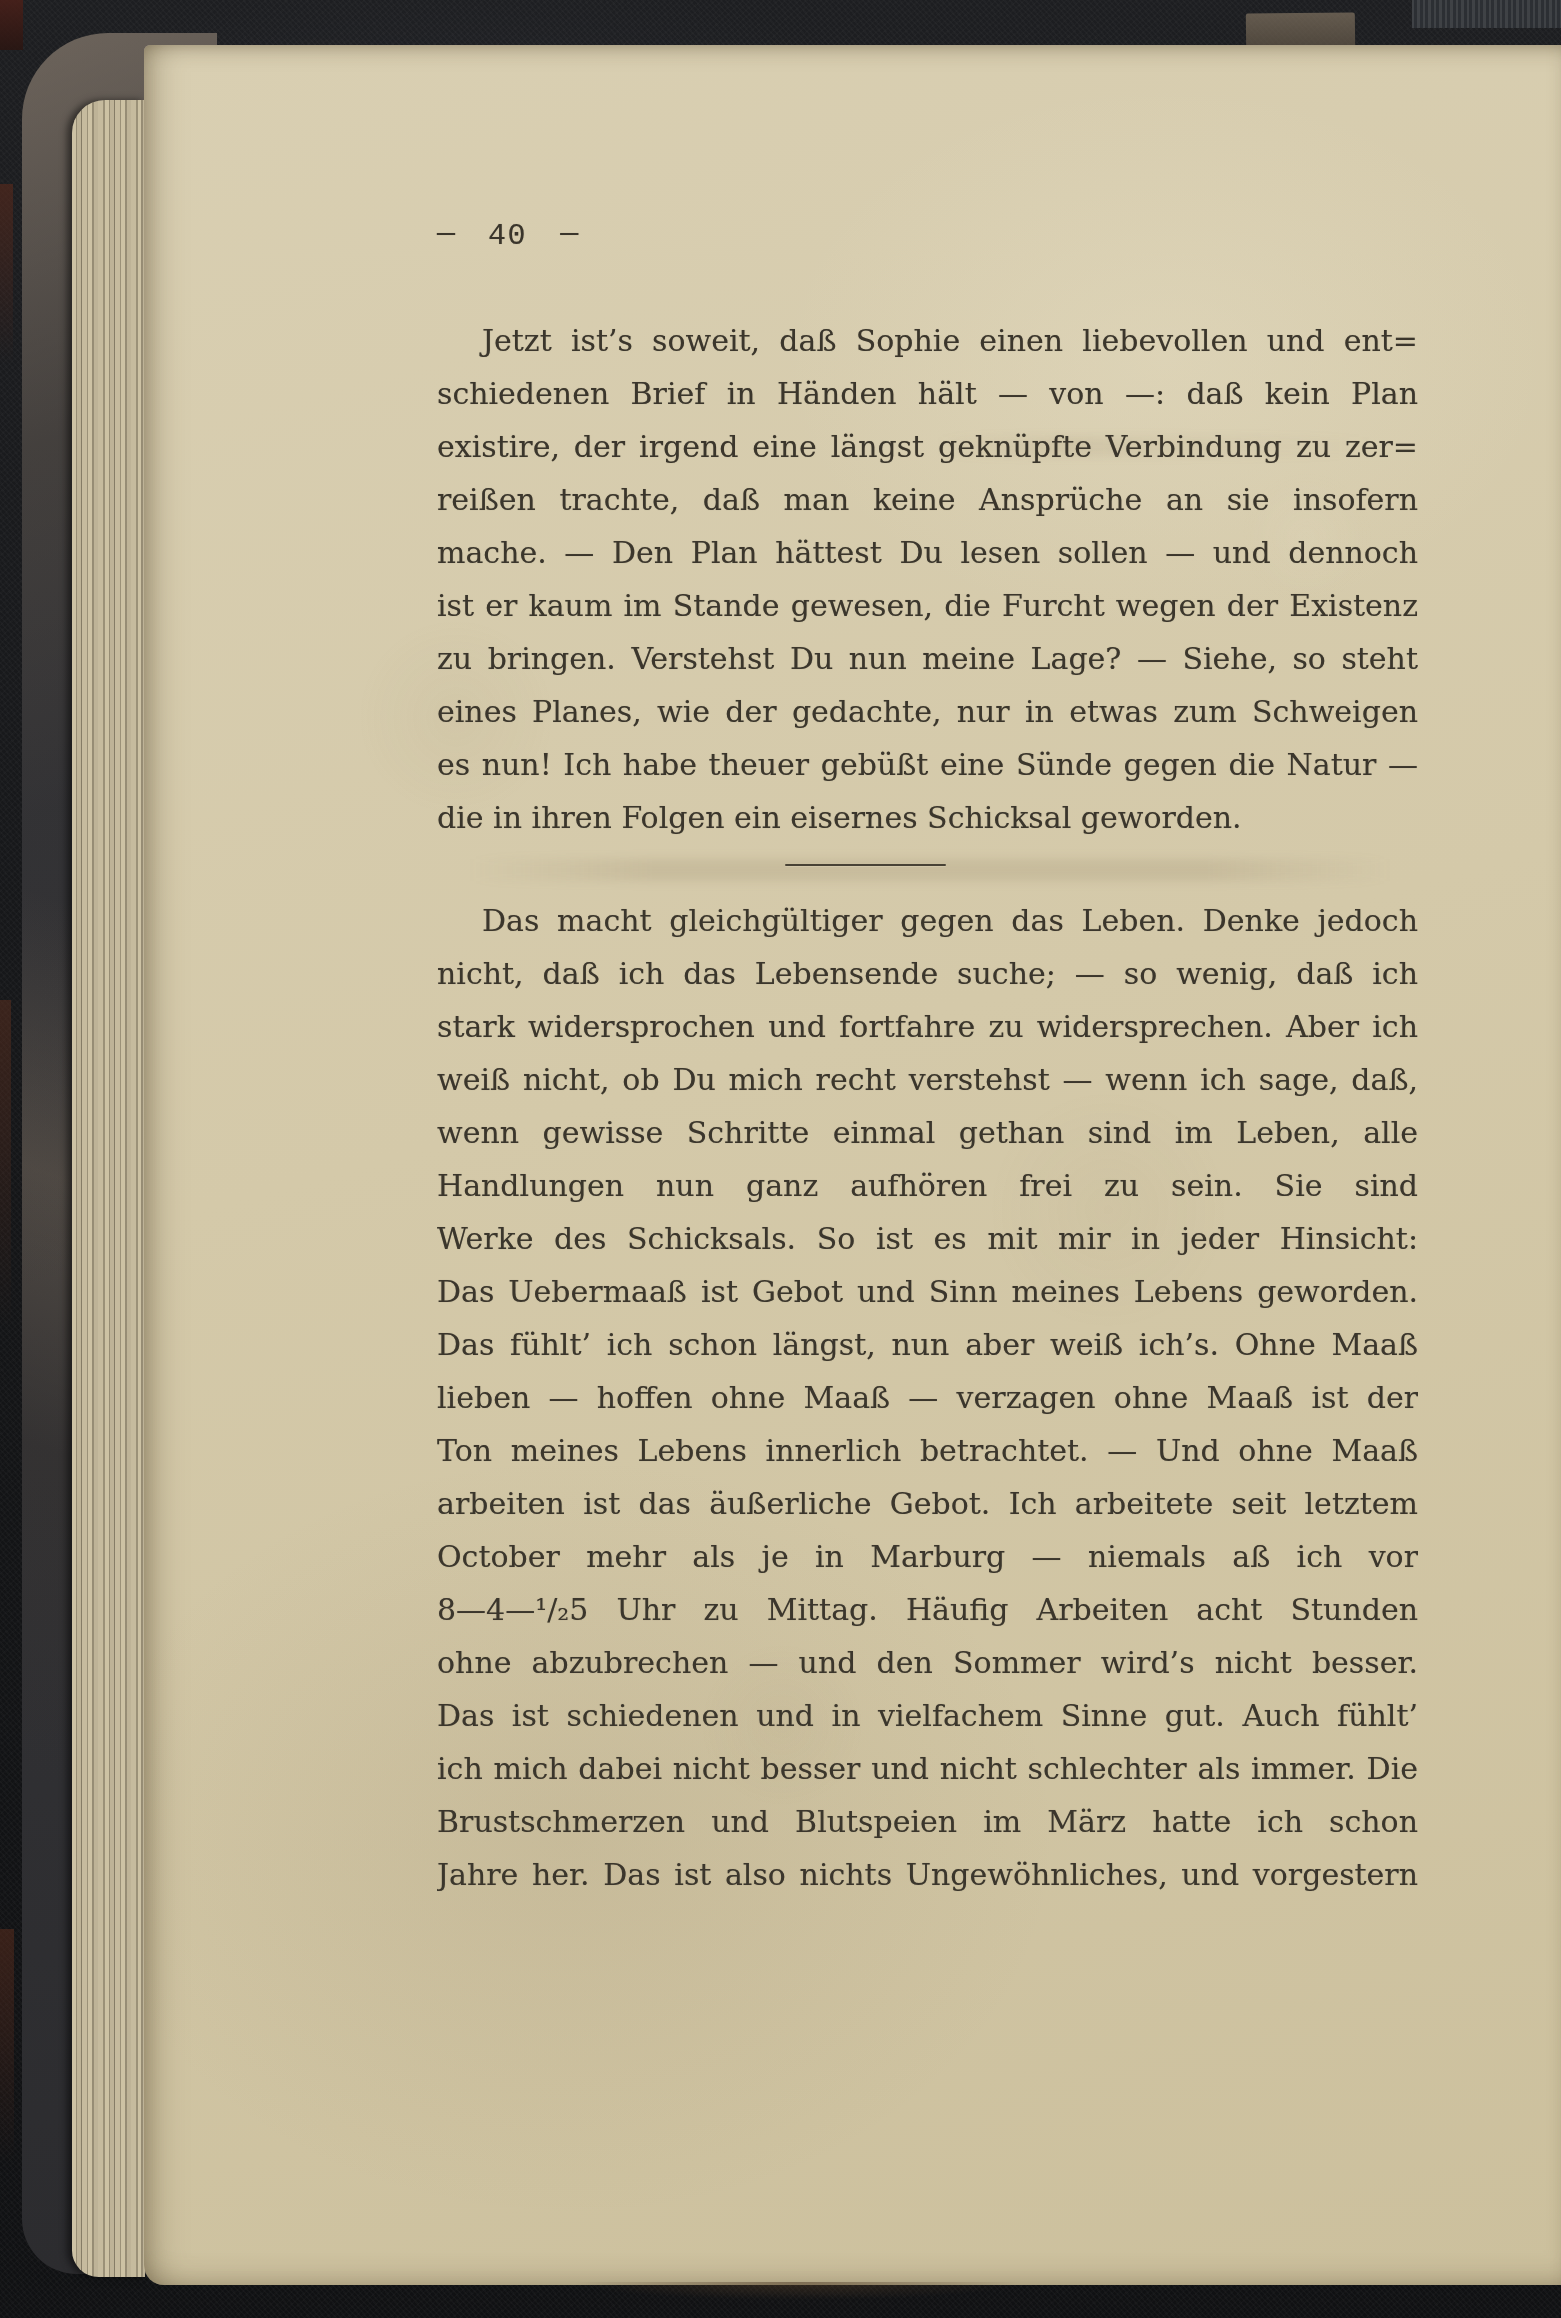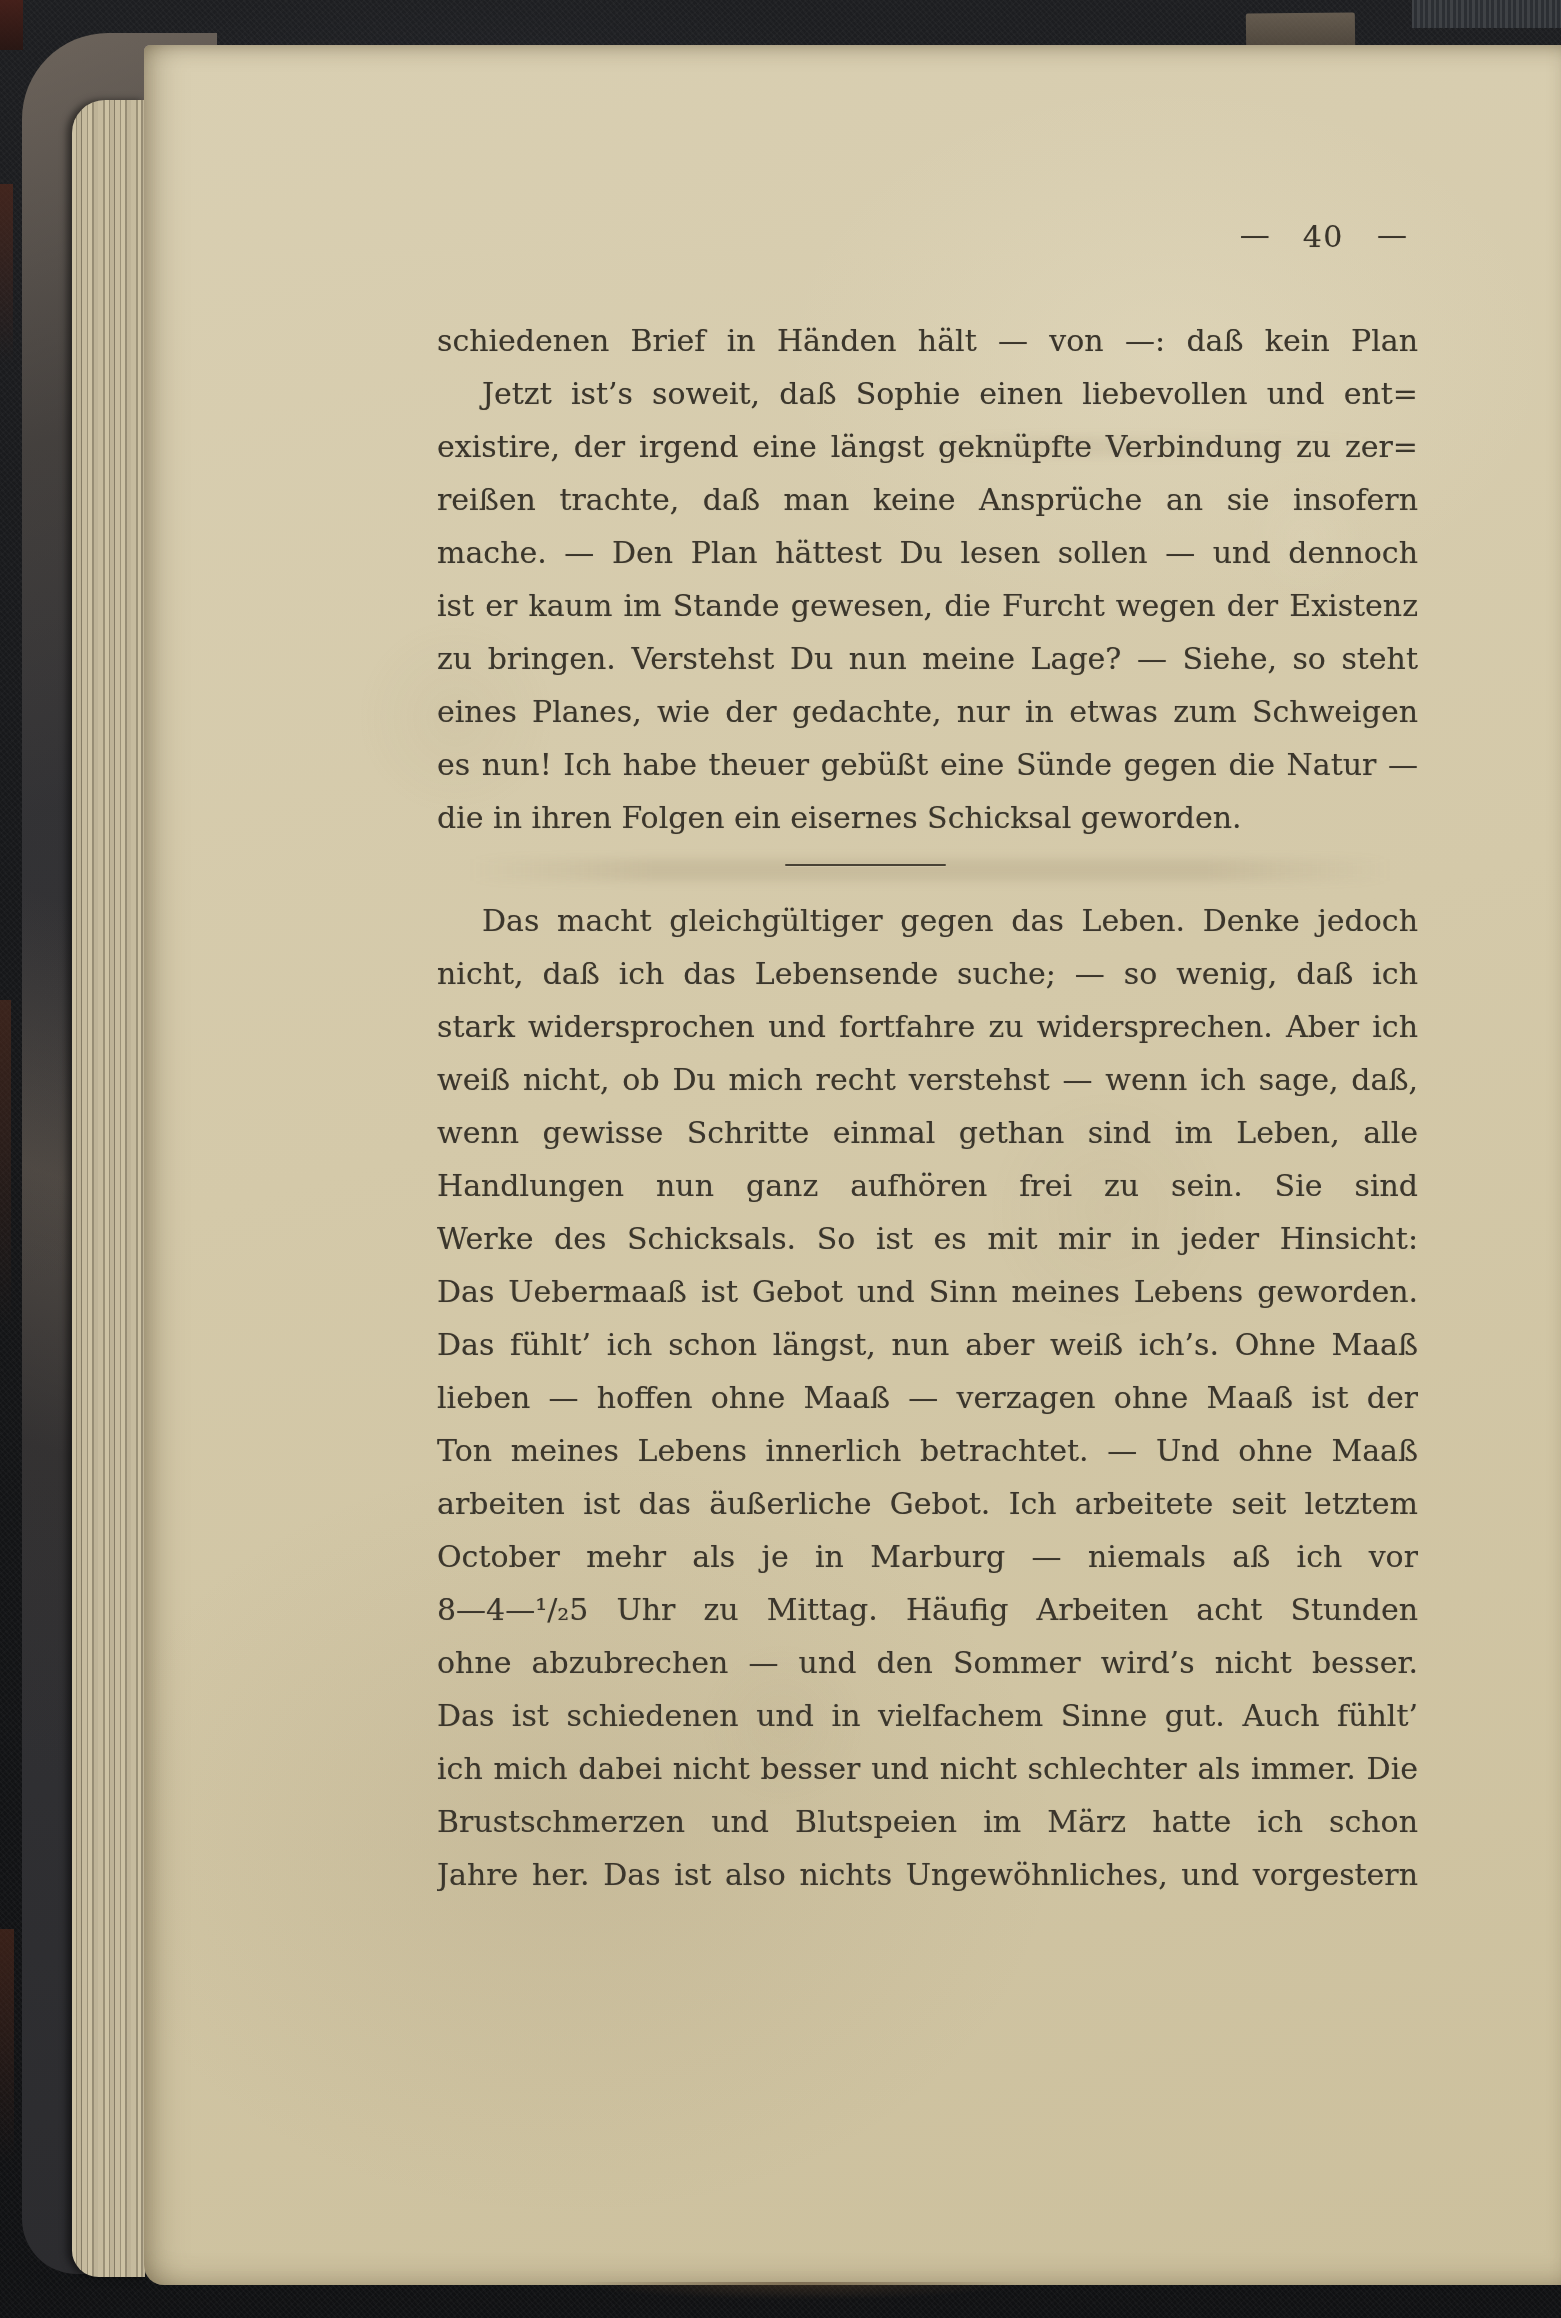--- a/index.html
+++ b/index.html
@@ -88,23 +88,24 @@
     background:radial-gradient(ellipse 50% 90% at 50% 0%, rgba(80,60,40,.55), rgba(0,0,0,0) 75%);
   }
   
   .ghost{position:absolute;filter:blur(4.7px);pointer-events:none;}
   .ghost-1{left:469px;top:859px;width:922px;height:22px;
     background:linear-gradient(90deg,rgba(0,0,0,0),rgba(136,118,88,.16) 20%,rgba(136,118,88,.16) 80%,rgba(0,0,0,0));}
   .ghost-2{left:937px;top:437px;width:437px;height:19px;
     background:linear-gradient(90deg,rgba(0,0,0,0),rgba(136,118,88,.12) 30%,rgba(0,0,0,0));}
   
   .page-header{
-    position:absolute;left:426px;top:219px;width:981px;
-    text-align:right;font-size:30px;color:#3a352b;
+    position:absolute;left:437px;top:219px;width:981px;
+    text-align:left;font-size:30px;color:#3a352b;
     text-shadow:0 0 0.8px rgba(58,53,43,.4);
+    font-family:Liberation Mono, monospace;
   }
   .page-header .num{margin:0 33px;letter-spacing:1.6px;}
   .page-header .dash{position:relative;top:-2.3px;}
   
   .text-block{
     position:absolute;left:437px;top:314px;width:981px;
     font-size:30px;line-height:53px;color:#3b362c;
     text-shadow:0 0 0.8px rgba(59,54,44,.38);
   }
   .line{
@@ -141,22 +142,22 @@
 
 <div class="ghost ghost-1"></div>
 <div class="ghost ghost-2"></div>
 
 <div class="page-header">
   <span class="dash">—</span><span class="num">40</span><span class="dash">—</span>
 </div>
 
 <div class="text-block">
     <div>
+      <div class="line indent">Jetzt ist’s soweit, daß Sophie einen liebevollen und ent=</div>
       <div class="line">schiedenen Brief in Händen hält — von —: daß kein Plan</div>
-      <div class="line indent">Jetzt ist’s soweit, daß Sophie einen liebevollen und ent=</div>
       <div class="line">existire, der irgend eine längst geknüpfte Verbindung zu zer=</div>
       <div class="line">reißen trachte, daß man keine Ansprüche an sie insofern</div>
       <div class="line">mache. — Den Plan hättest Du lesen sollen — und dennoch</div>
       <div class="line">ist er kaum im Stande gewesen, die Furcht wegen der Existenz</div>
       <div class="line">zu bringen.  Verstehst Du nun meine Lage? — Siehe, so steht</div>
       <div class="line">eines Planes, wie der gedachte, nur in etwas zum Schweigen</div>
       <div class="line">es nun! Ich habe theuer gebüßt eine Sünde gegen die Natur —</div>
       <div class="line no-justify">die in ihren Folgen ein eisernes Schicksal geworden.</div>
     </div>
     <div class="separator"></div>

